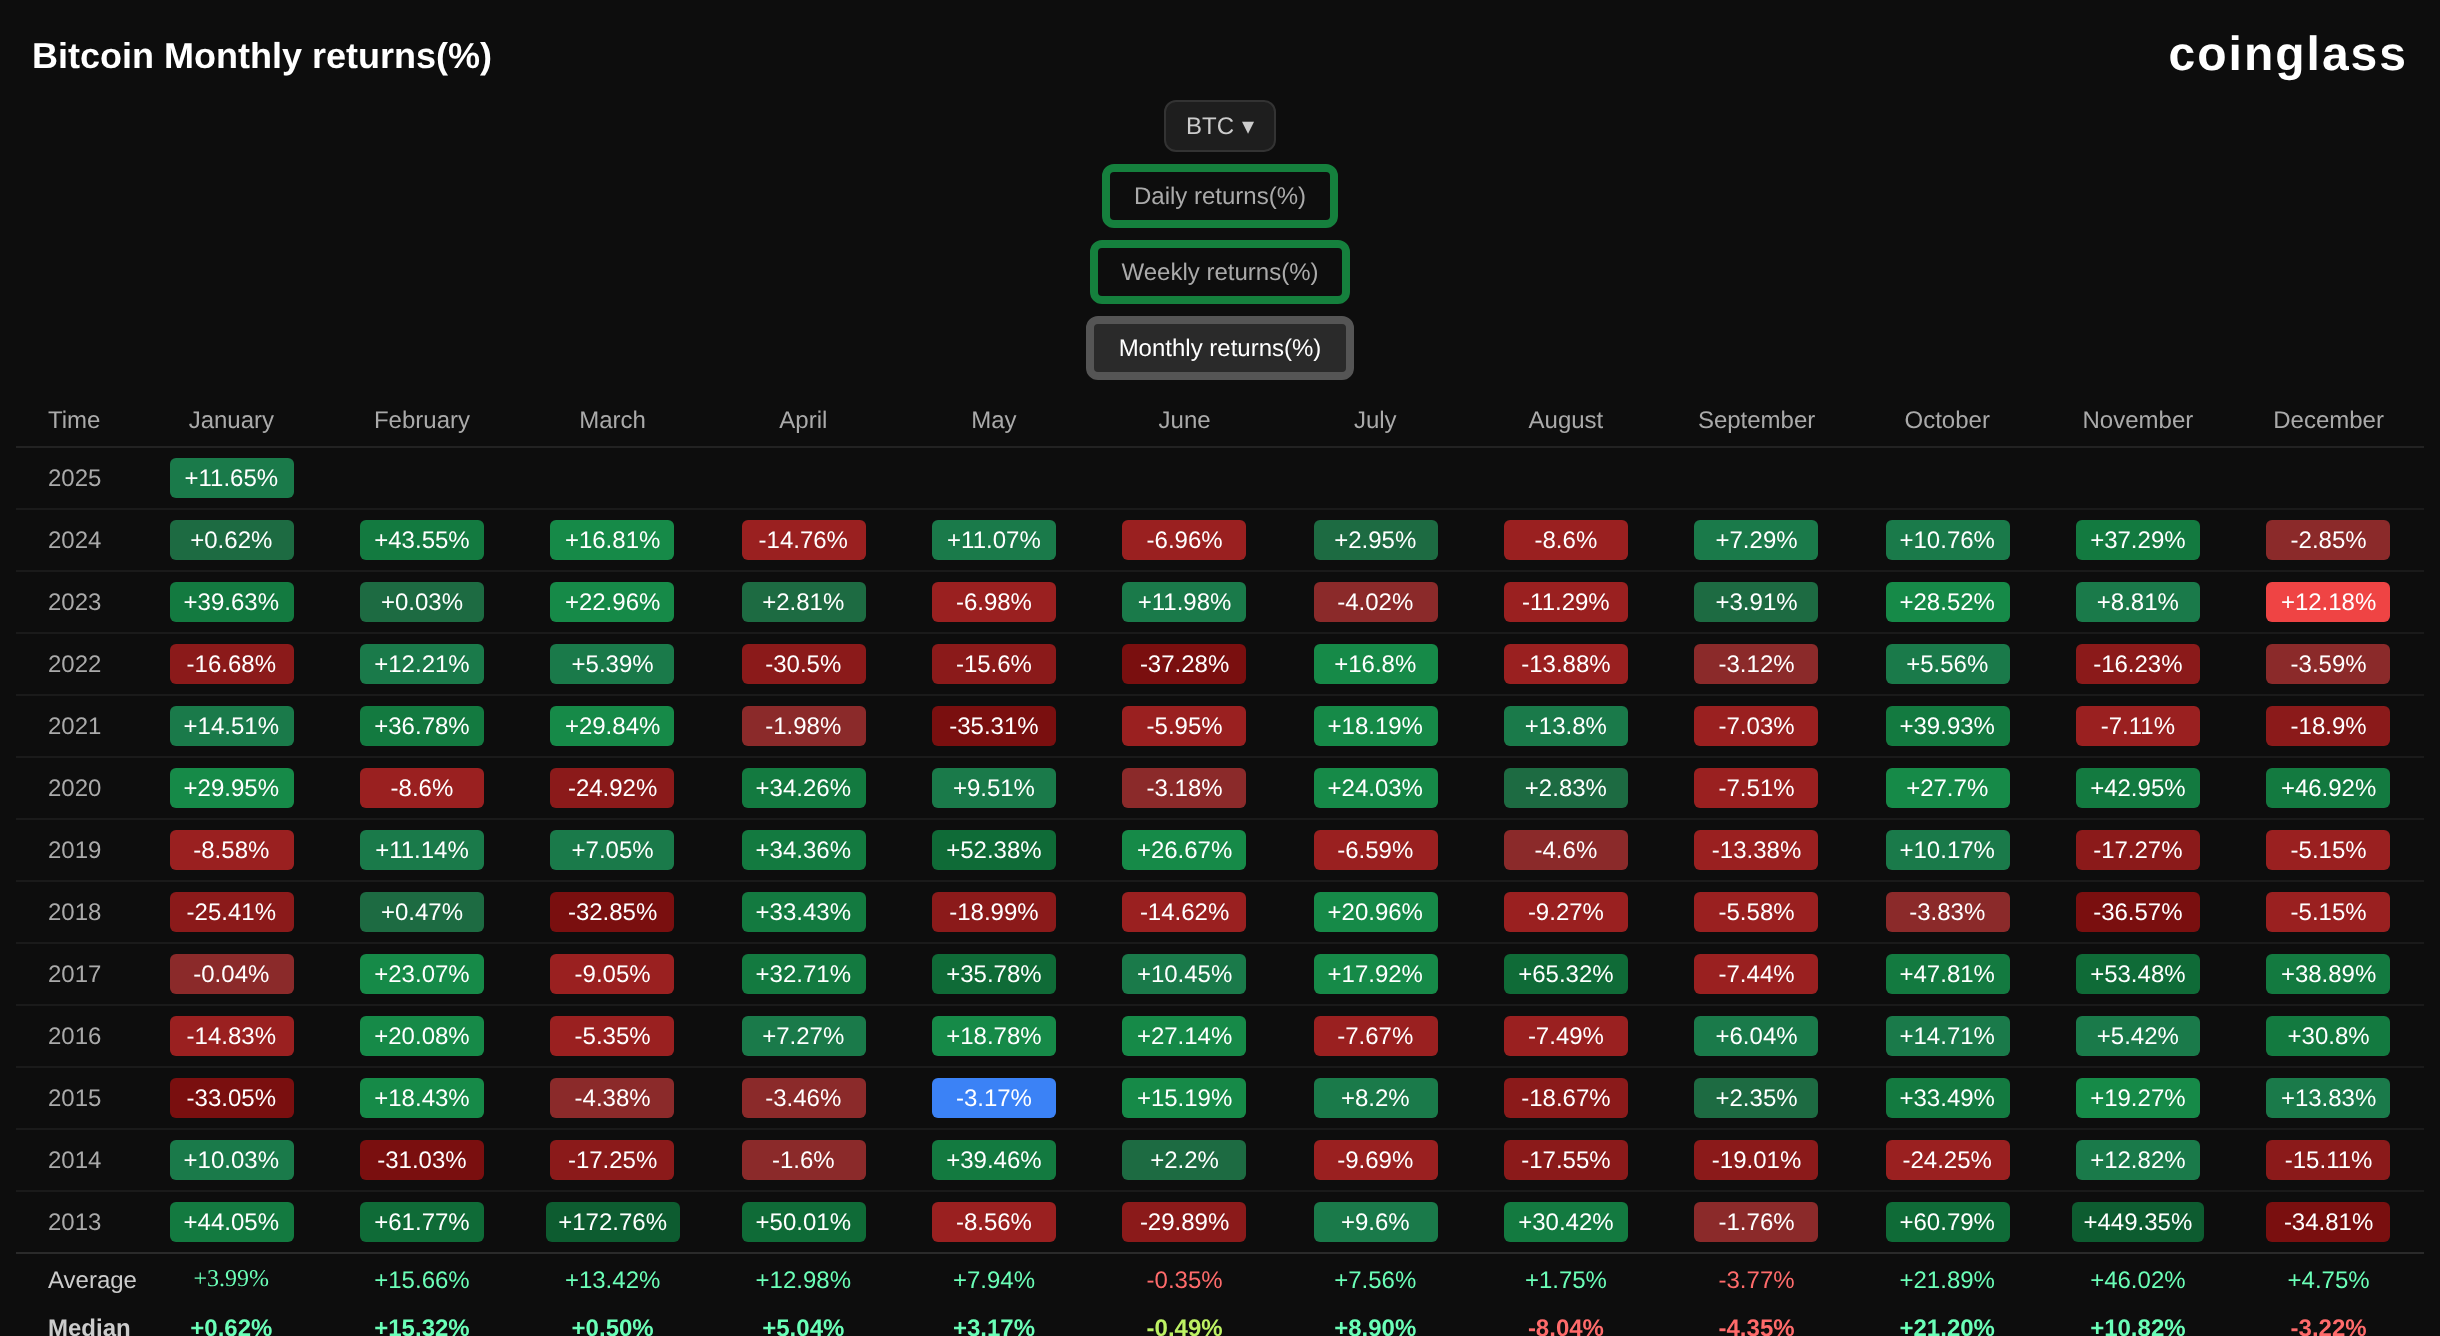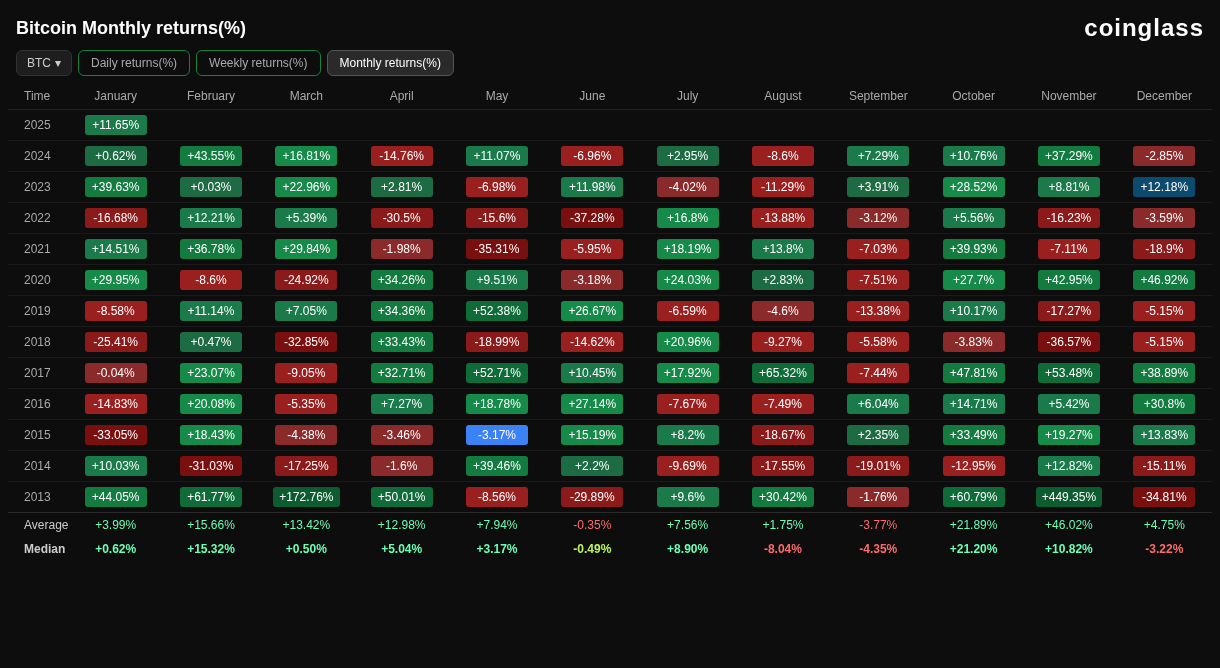--- a/index.html
+++ b/index.html
@@ -26,36 +26,37 @@
       font-size: 24px;
       font-weight: 700;
       color: #fff;
       letter-spacing: 1px;
     }
     .toolbar {
       display: flex;
       align-items: center;
       gap: 6px;
       padding: 0 16px 8px 16px;
+      flex-direction: column;
     }
     .btn-select {
       background: #1e1e1e;
       border: 1px solid #333;
       color: #ccc;
       padding: 5px 10px;
       border-radius: 6px;
       cursor: pointer;
       font-size: 12px;
       display: flex;
       align-items: center;
       gap: 4px;
     }
     .btn-tab {
       background: transparent;
-      border: 1px solid #15803d;
+      border: 4px solid #15803d;
       color: #aaa;
       padding: 5px 12px;
       border-radius: 6px;
       cursor: pointer;
       font-size: 12px;
     }
     .btn-tab.active {
       background: #2a2a2a;
       color: #fff;
       border-color: #555;
@@ -176,21 +177,21 @@
           <td><span class="cell-inner" style="background:#1d6b42">+0.03%</span></td>
           <td><span class="cell-inner" style="background:#168a48">+22.96%</span></td>
           <td><span class="cell-inner" style="background:#1d6b42">+2.81%</span></td>
           <td><span class="cell-inner" style="background:#9a2020">-6.98%</span></td>
           <td><span class="cell-inner" style="background:#1a7a4a">+11.98%</span></td>
           <td><span class="cell-inner" style="background:#8b2a2a">-4.02%</span></td>
           <td><span class="cell-inner" style="background:#9a2020">-11.29%</span></td>
           <td><span class="cell-inner" style="background:#1d6b42">+3.91%</span></td>
           <td><span class="cell-inner" style="background:#168a48">+28.52%</span></td>
           <td><span class="cell-inner" style="background:#1a7a4a">+8.81%</span></td>
-          <td><span class="cell-inner" style="background:#0c4a6e">+12.18%</span></td>
+          <td><span class="cell-inner" style="background:#ef4444">+12.18%</span></td>
         </tr>
         <tr class="year-row">
           <td class="year-label">2022</td>
           <td><span class="cell-inner" style="background:#8b1a1a">-16.68%</span></td>
           <td><span class="cell-inner" style="background:#1a7a4a">+12.21%</span></td>
           <td><span class="cell-inner" style="background:#1a7a4a">+5.39%</span></td>
           <td><span class="cell-inner" style="background:#8b1a1a">-30.5%</span></td>
           <td><span class="cell-inner" style="background:#8b1a1a">-15.6%</span></td>
           <td><span class="cell-inner" style="background:#7a0f0f">-37.28%</span></td>
           <td><span class="cell-inner" style="background:#168a48">+16.8%</span></td>
@@ -259,21 +260,21 @@
           <td><span class="cell-inner" style="background:#8b2a2a">-3.83%</span></td>
           <td><span class="cell-inner" style="background:#7a0f0f">-36.57%</span></td>
           <td><span class="cell-inner" style="background:#9a2020">-5.15%</span></td>
         </tr>
         <tr class="year-row">
           <td class="year-label">2017</td>
           <td><span class="cell-inner" style="background:#8b2a2a">-0.04%</span></td>
           <td><span class="cell-inner" style="background:#168a48">+23.07%</span></td>
           <td><span class="cell-inner" style="background:#9a2020">-9.05%</span></td>
           <td><span class="cell-inner" style="background:#137a40">+32.71%</span></td>
-          <td><span class="cell-inner" style="background:#0f6b37">+52.71%</span></td>
+          <td><span class="cell-inner" style="background:#0f6b37">+35.78%</span></td>
           <td><span class="cell-inner" style="background:#1a7a4a">+10.45%</span></td>
           <td><span class="cell-inner" style="background:#168a48">+17.92%</span></td>
           <td><span class="cell-inner" style="background:#0f6b37">+65.32%</span></td>
           <td><span class="cell-inner" style="background:#9a2020">-7.44%</span></td>
           <td><span class="cell-inner" style="background:#137a40">+47.81%</span></td>
           <td><span class="cell-inner" style="background:#0f6b37">+53.48%</span></td>
           <td><span class="cell-inner" style="background:#137a40">+38.89%</span></td>
         </tr>
         <tr class="year-row">
           <td class="year-label">2016</td>
@@ -309,42 +310,42 @@
           <td class="year-label">2014</td>
           <td><span class="cell-inner" style="background:#1a7a4a">+10.03%</span></td>
           <td><span class="cell-inner" style="background:#7a0f0f">-31.03%</span></td>
           <td><span class="cell-inner" style="background:#8b1a1a">-17.25%</span></td>
           <td><span class="cell-inner" style="background:#8b2a2a">-1.6%</span></td>
           <td><span class="cell-inner" style="background:#137a40">+39.46%</span></td>
           <td><span class="cell-inner" style="background:#1d6b42">+2.2%</span></td>
           <td><span class="cell-inner" style="background:#9a2020">-9.69%</span></td>
           <td><span class="cell-inner" style="background:#8b1a1a">-17.55%</span></td>
           <td><span class="cell-inner" style="background:#8b1a1a">-19.01%</span></td>
-          <td><span class="cell-inner" style="background:#9a2020">-12.95%</span></td>
+          <td><span class="cell-inner" style="background:#9a2020">-24.25%</span></td>
           <td><span class="cell-inner" style="background:#1a7a4a">+12.82%</span></td>
           <td><span class="cell-inner" style="background:#8b1a1a">-15.11%</span></td>
         </tr>
         <tr class="year-row">
           <td class="year-label">2013</td>
           <td><span class="cell-inner" style="background:#137a40">+44.05%</span></td>
           <td><span class="cell-inner" style="background:#0f6b37">+61.77%</span></td>
           <td><span class="cell-inner" style="background:#0d5c30">+172.76%</span></td>
           <td><span class="cell-inner" style="background:#0f6b37">+50.01%</span></td>
           <td><span class="cell-inner" style="background:#9a2020">-8.56%</span></td>
           <td><span class="cell-inner" style="background:#8b1a1a">-29.89%</span></td>
           <td><span class="cell-inner" style="background:#1a7a4a">+9.6%</span></td>
           <td><span class="cell-inner" style="background:#137a40">+30.42%</span></td>
           <td><span class="cell-inner" style="background:#8b2a2a">-1.76%</span></td>
           <td><span class="cell-inner" style="background:#0f6b37">+60.79%</span></td>
           <td><span class="cell-inner" style="background:#0d5c30">+449.35%</span></td>
           <td><span class="cell-inner" style="background:#7a0f0f">-34.81%</span></td>
         </tr>
         <tr class="avg-row">
           <td>Average</td>
-          <td style="color: rgb(107, 255, 184);">+3.99%</td>
+          <td style="color: rgb(107, 255, 184); font-family: Liberation Serif, serif;">+3.99%</td>
           <td style="color: rgb(107, 255, 184);">+15.66%</td>
           <td style="color: rgb(107, 255, 184);">+13.42%</td>
           <td style="color: rgb(107, 255, 184);">+12.98%</td>
           <td style="color: rgb(107, 255, 184);">+7.94%</td>
           <td style="color: rgb(255, 107, 107); text-align: center;">-0.35%</td>
           <td style="color: rgb(107, 255, 184);">+7.56%</td>
           <td style="color: rgb(107, 255, 184);">+1.75%</td>
           <td style="color: rgb(255, 107, 107);">-3.77%</td>
           <td style="color: rgb(107, 255, 184);">+21.89%</td>
           <td style="color: rgb(107, 255, 184);">+46.02%</td>

